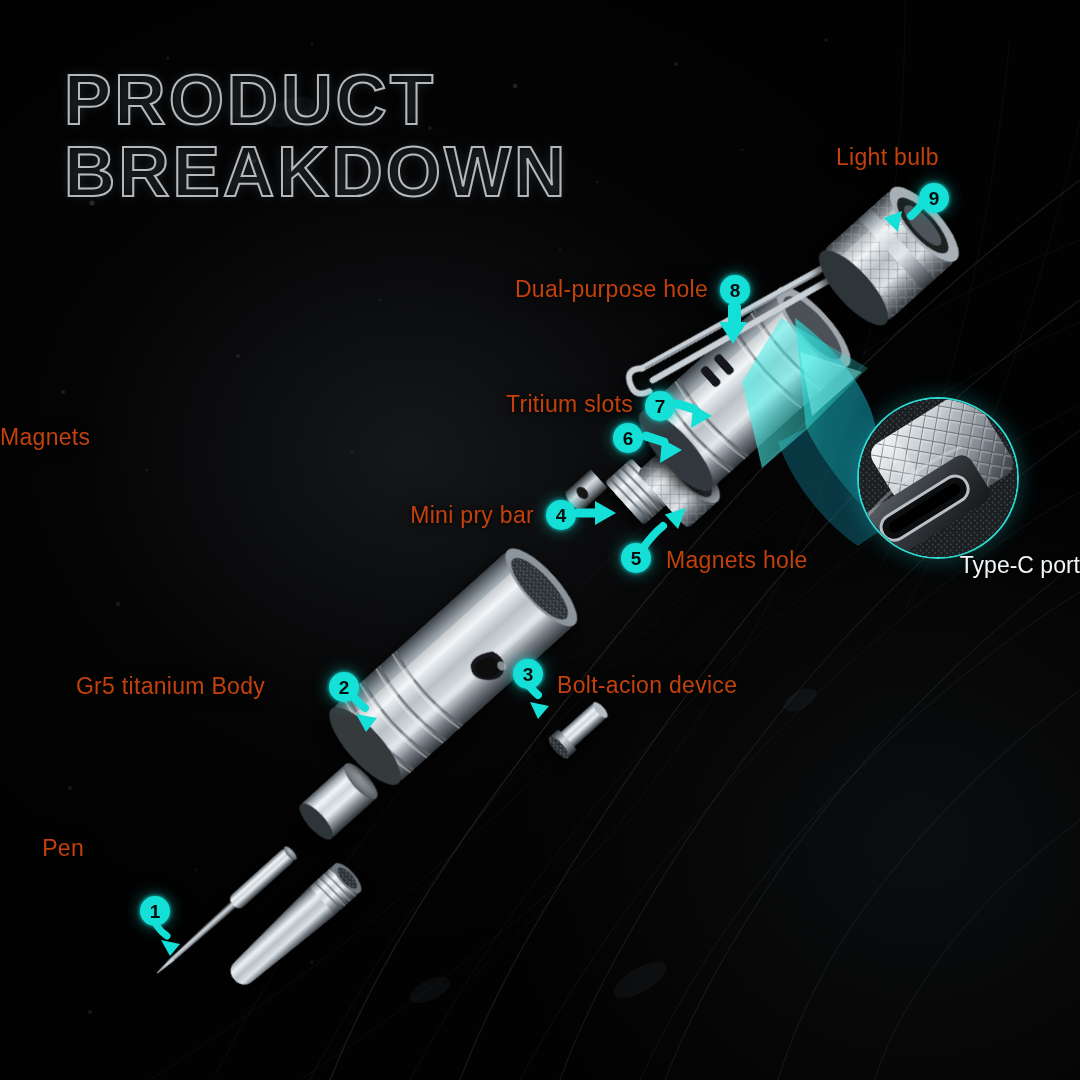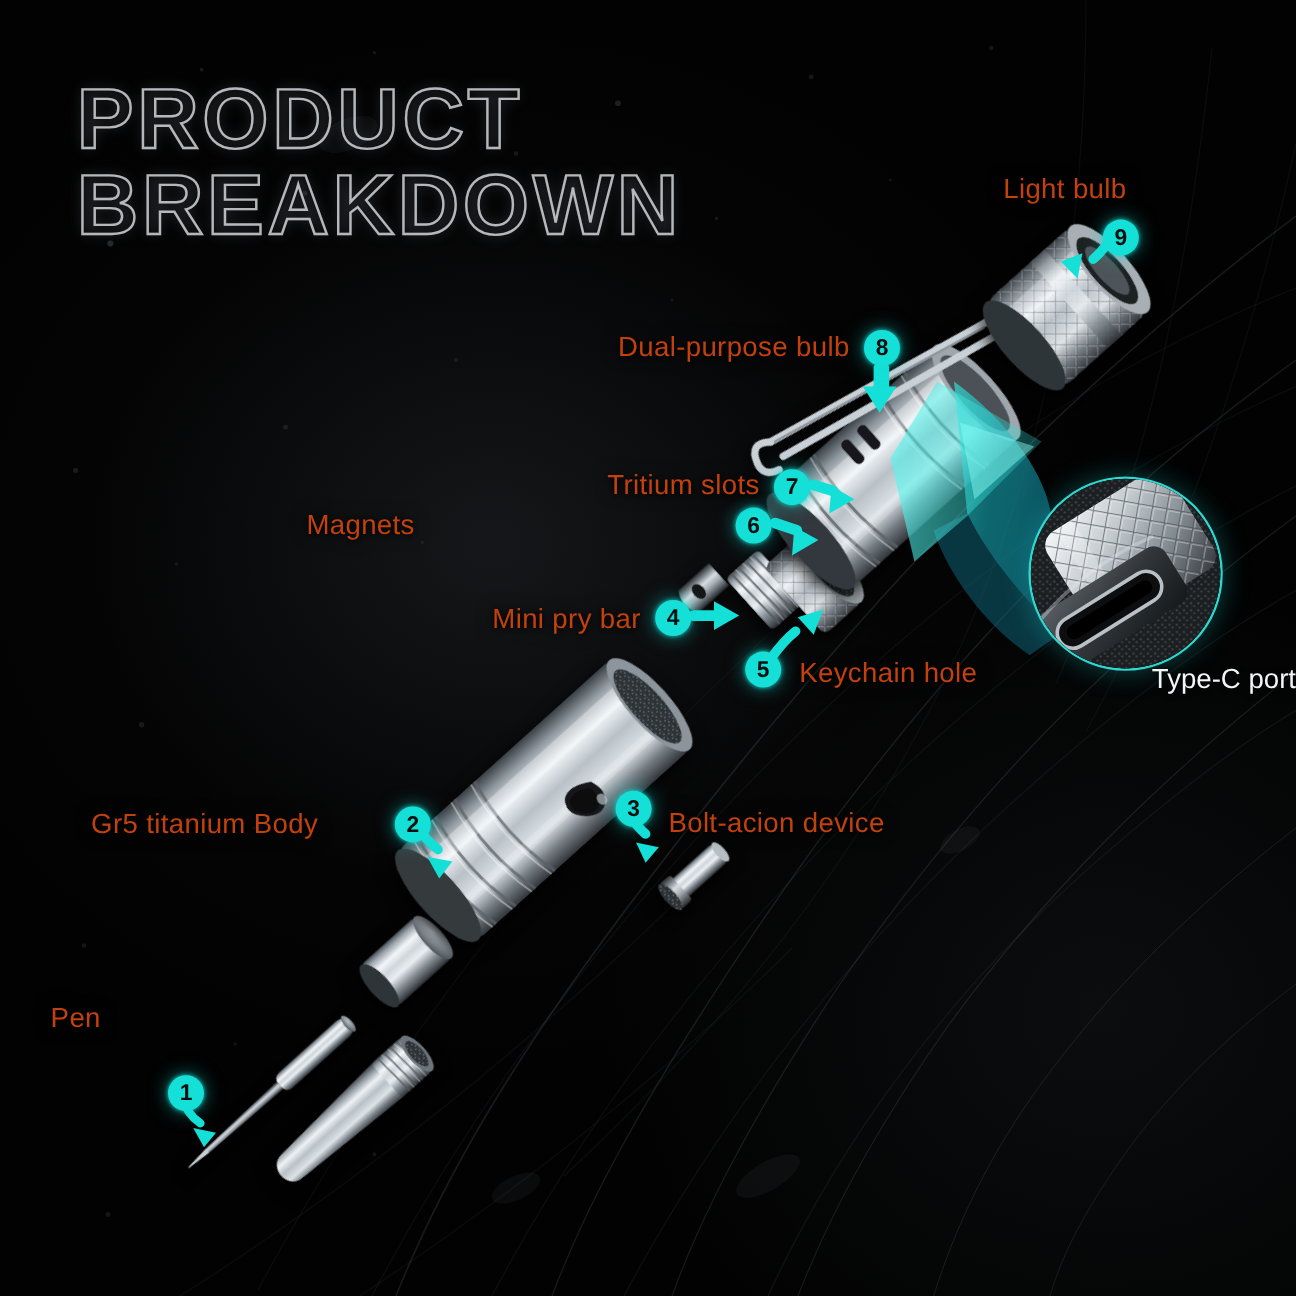--- a/index.html
+++ b/index.html
@@ -449,29 +449,29 @@
   <div class="label" style="left:12px;top:673px;width:317px;text-align:center;">Gr5 titanium Body</div>
   <div class="badge" style="left:329px;top:672px;">2</div>
 
   <div class="badge" style="left:513px;top:659px;">3</div>
   <div class="label" style="left:557px;top:672px;">Bolt-acion device</div>
 
   <div class="label" style="left:0;top:502px;width:534px;text-align:right;">Mini pry bar</div>
   <div class="badge" style="left:546px;top:500px;">4</div>
 
   <div class="badge" style="left:621px;top:543px;">5</div>
-  <div class="label" style="left:666px;top:547px;">Keychain hole</div>
-
-  <div class="label" style="left:0;top:424px;width:601px;text-align:center;">Magnets</div>
+  <div class="label" style="left:666px;top:547px;">Magnets hole</div>
+
+  <div class="label" style="left:0;top:424px;width:601px;text-align:left;">Magnets</div>
   <div class="badge" style="left:613px;top:423px;">6</div>
 
   <div class="label" style="left:0;top:391px;width:633px;text-align:right;">Tritium slots</div>
   <div class="badge" style="left:645px;top:391px;">7</div>
 
-  <div class="label" style="left:0;top:276px;width:708px;text-align:right;">Dual-purpose bulb</div>
+  <div class="label" style="left:0;top:276px;width:708px;text-align:right;">Dual-purpose hole</div>
   <div class="badge" style="left:720px;top:275px;">8</div>
 
   <div class="label" style="left:836px;top:144px;">Light bulb</div>
   <div class="badge" style="left:919px;top:183px;">9</div>
 
   <div class="inset" style="left:857px;top:397px;width:162px;height:162px;">
     <svg class="inset-cap" width="162" height="162" viewBox="0 0 162 162">
       <defs>
         <linearGradient id="insetBody" x1="0.1" y1="0" x2="0.9" y2="1">
           <stop offset="0%" stop-color="#f0f3f6"></stop>

